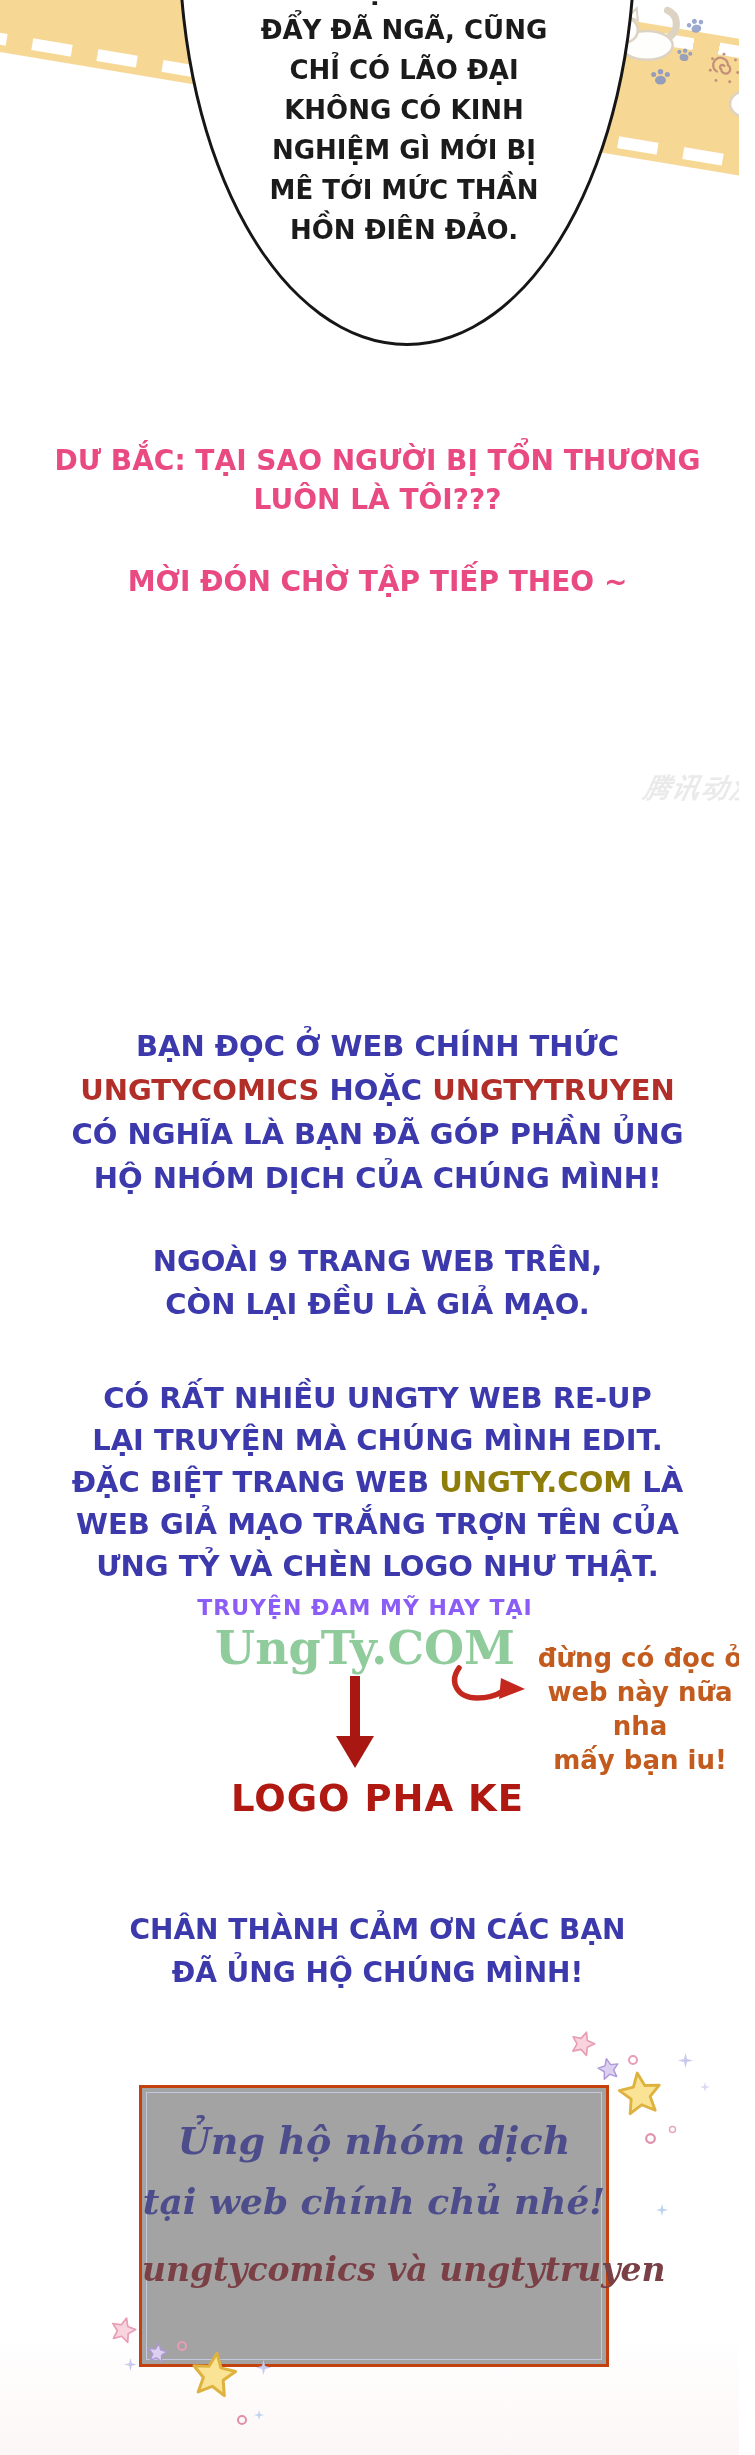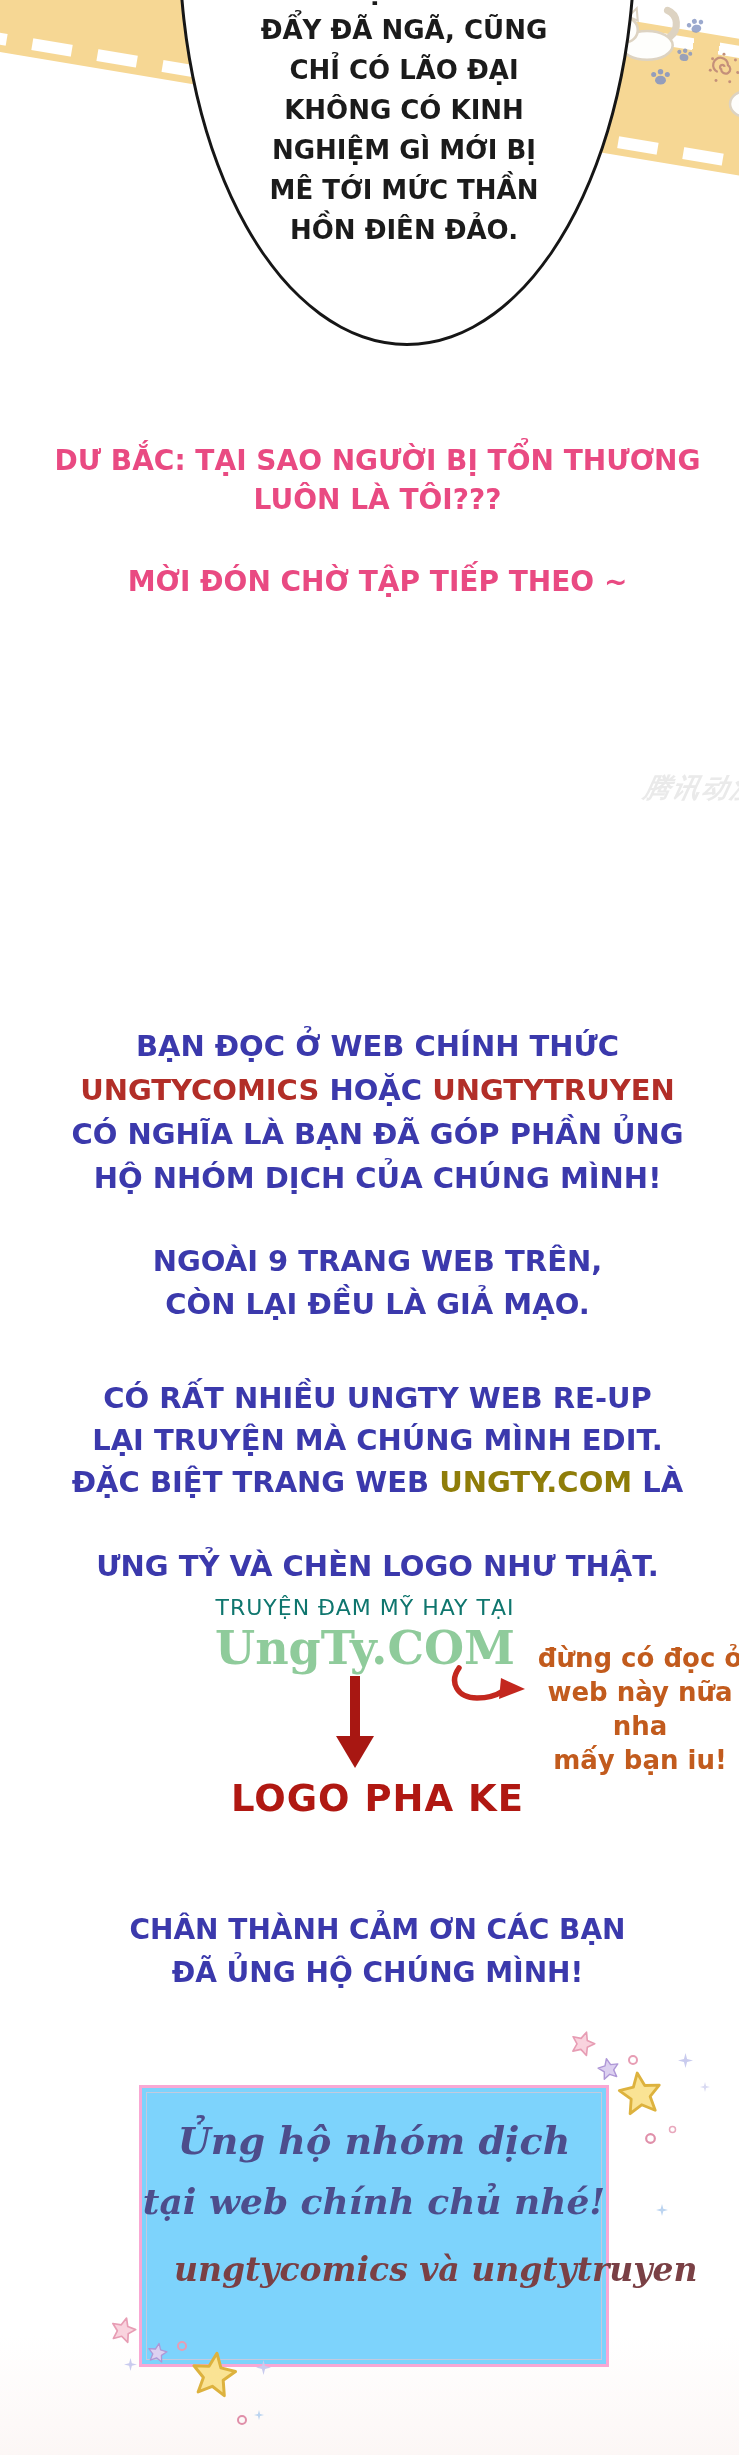--- a/index.html
+++ b/index.html
@@ -24,36 +24,36 @@
 
   .pink{color:#E94A82;font-size:28px;line-height:39px;}
   .blue{color:#3B39AC;font-size:29px;}
   .redsite{color:#B22E28;}
   .olivesite{color:#8F7D09;}
 
   .watermark{position:absolute;left:644px;top:770px;font-size:27px;font-weight:bold;font-style:italic;
         color:#EAEAEA;letter-spacing:2px;white-space:nowrap;transform:skewX(-12deg);z-index:1;}
 
   .logoC{position:absolute;left:60px;top:1594px;width:610px;text-align:center;z-index:2;}
-  .tagline{font-size:22px;font-weight:normal;letter-spacing:1px;color:#0f766e;line-height:28px;}
+  .tagline{font-size:22px;font-weight:bold;letter-spacing:1px;color:#8b5cf6;line-height:28px;}
   .logotext{font-family:"DejaVu Serif",serif;font-size:46px;font-weight:bold;line-height:52px;
         color:#8FCB9B;text-shadow:0 0 2px #ffffff;}
 
   .orange-note{position:absolute;left:534px;top:1641px;width:212px;text-align:center;z-index:2;
         color:#C25B1D;font-weight:bold;font-size:26px;line-height:34px;}
 
   .caption{position:absolute;left:0;width:755px;top:1764px;text-align:center;color:#B01812;
         font-size:37px;line-height:44px;font-weight:bold;letter-spacing:1px;margin-top:13px;}
 
-  .support-box{position:absolute;left:139px;top:2085px;width:464px;height:276px;background:#7dd3fc;
-        border:3px solid #f9a8d4;outline:1px solid #C3CADF;outline-offset:-8px;z-index:2;}
+  .support-box{position:absolute;left:139px;top:2085px;width:464px;height:276px;background:#a3a3a3;
+        border:3px solid #c2410c;outline:1px solid #C3CADF;outline-offset:-8px;z-index:2;}
   .brow{position:absolute;left:0;width:100%;text-align:center;white-space:nowrap;
         font-family:"DejaVu Serif",serif;font-style:italic;font-weight:bold;}
   .script-blue{color:#4D4D8C;}
-  .script-maroon{color:#7A4045;padding-left:32px;}
+  .script-maroon{color:#7A4045;}
 
   .deco{z-index:4;}
   .page::after{content:"";position:absolute;left:0;right:0;bottom:0;height:120px;pointer-events:none;
         background:linear-gradient(180deg,rgba(250,240,238,0),rgba(250,240,238,.55));}
 </style>
 </head>
 <body>
 
 <svg width="0" height="0" style="position:absolute">
   <defs>
@@ -135,20 +135,21 @@
   <div class="row blue" style="top:1068px;line-height:44px"><span class="redsite">UNGTYCOMICS</span><span> HOẶC </span><span class="redsite">UNGTYTRUYEN</span></div>
   <div class="row blue" style="top:1112px;line-height:44px">CÓ NGHĨA LÀ BẠN ĐÃ GÓP PHẦN ỦNG</div>
   <div class="row blue" style="top:1156px;line-height:44px">HỘ NHÓM DỊCH CỦA CHÚNG MÌNH!</div>
 
   <div class="row blue" style="top:1240px;line-height:43px">NGOÀI 9 TRANG WEB TRÊN,</div>
   <div class="row blue" style="top:1283px;line-height:43px">CÒN LẠI ĐỀU LÀ GIẢ MẠO.</div>
 
   <div class="row blue" style="top:1377px;line-height:42px">CÓ RẤT NHIỀU UNGTY WEB RE-UP</div>
   <div class="row blue" style="top:1419px;line-height:42px">LẠI TRUYỆN MÀ CHÚNG MÌNH EDIT.</div>
   <div class="row blue" style="top:1461px;line-height:42px"><span>ĐẶC BIỆT TRANG WEB </span><span class="olivesite">UNGTY.COM</span><span> LÀ</span></div>
+  <div class="row blue" style="top:1503px;line-height:42px">WEB GIẢ MẠO TRẮNG TRỢN TÊN CỦA</div>
   <div class="row blue" style="top:1545px;line-height:42px">ƯNG TỶ VÀ CHÈN LOGO NHƯ THẬT.</div>
 
   <div class="logoC">
     <div class="tagline">TRUYỆN ĐAM MỸ HAY TẠI</div>
     <div class="logotext">UngTy.COM</div>
   </div>
 
   <svg class="abs deco" style="left:449px;top:1662px;width:84px;height:48px" viewBox="0 0 84 48">
     <path d="M10,6 C0,20 8,36 28,36 C40,36 48,33 54,29" fill="none" stroke="#C3271E" stroke-width="5.5" stroke-linecap="round"></path>
     <polygon points="52,16 76,27 50,37" fill="#C3271E"></polygon>

